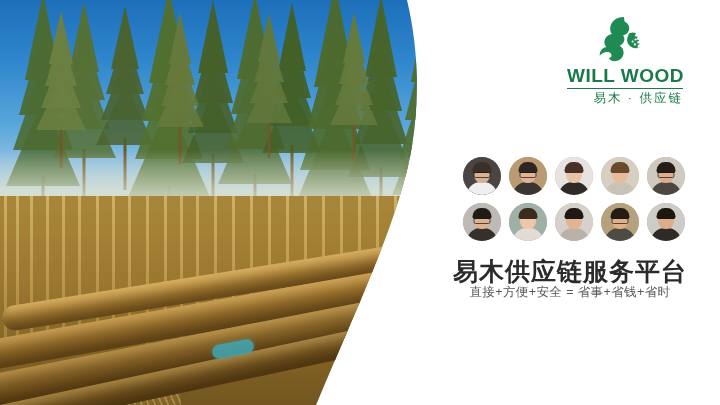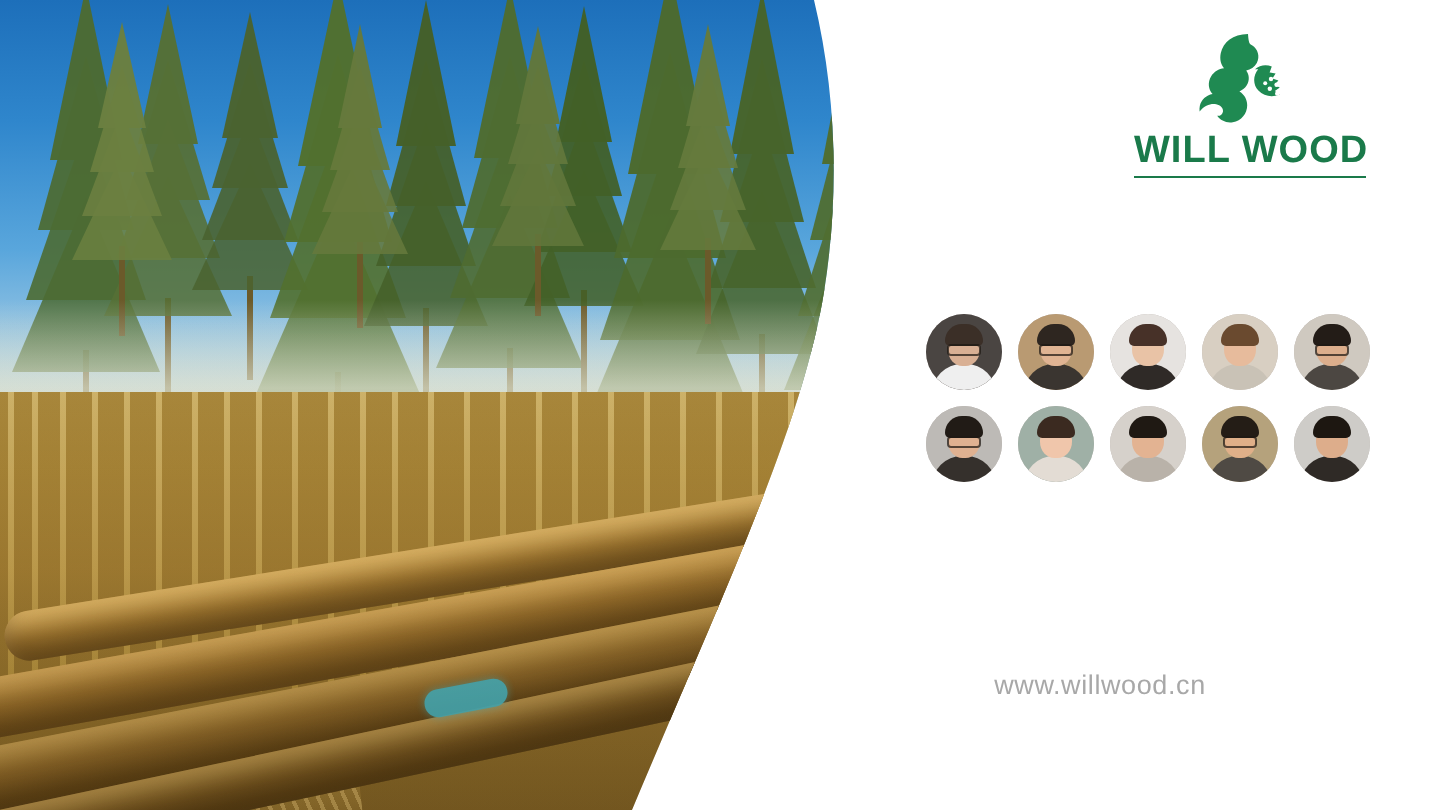--- a/index.html
+++ b/index.html
@@ -302,20 +302,21 @@
         <path d="M33.5 20.6c2.4-2.1 5.6-2.6 8.4-1.3l-1.1 2.9 3 .5-1.6 2.6 3 .9-2 2.3 2.7 1.3-2.5 1.7 2.4 1.8c-3.6 1.6-7.9.9-10.6-2-2.8-3-2.8-7.5-.1-10.7z"></path>
         <circle cx="41.5" cy="25.5" r="1.1" fill="#ffffff"></circle>
         <circle cx="44.3" cy="28.4" r="1.1" fill="#ffffff"></circle>
         <circle cx="40.9" cy="30.4" r="1.1" fill="#ffffff"></circle>
         <circle cx="44.6" cy="32.8" r="1.1" fill="#ffffff"></circle>
         <circle cx="38.6" cy="27.6" r="1.0" fill="#ffffff"></circle>
       </g>
     </svg>
     <div class="brand-name">WILL WOOD</div>
     <div class="brand-rule"></div>
+    <div class="brand-sub">易木 · 供应链</div>
   </div>
 
   <div class="avatars" id="avatars">
       <div class="avatar" title="team-member-1">
         <div class="bg" style="background: rgb(74, 69, 66);"></div>
         <div class="body" style="background: rgb(239, 239, 239);"></div>
         <div class="head" style="background: rgb(217, 176, 148);"></div>
         <div class="hair" style="background: rgb(59, 47, 39);"></div>
         <div class="glasses"></div>
       </div>
@@ -372,18 +373,19 @@
         <div class="glasses"></div>
       </div>
       <div class="avatar" title="team-member-10">
         <div class="bg" style="background: rgb(206, 204, 200);"></div>
         <div class="body" style="background: rgb(47, 42, 38);"></div>
         <div class="head" style="background: rgb(221, 173, 139);"></div>
         <div class="hair" style="background: rgb(29, 23, 17);"></div>
       </div>
     </div>
 
+  <div class="headline">易木供应链服务平台</div>
+  <div class="tagline">直接+方便+安全 = 省事+省钱+省时</div>
 
   <div class="footer">
-    <div class="url">www.willwood.cn</div>
   </div>
 
 </div>
 
 </body></html>

